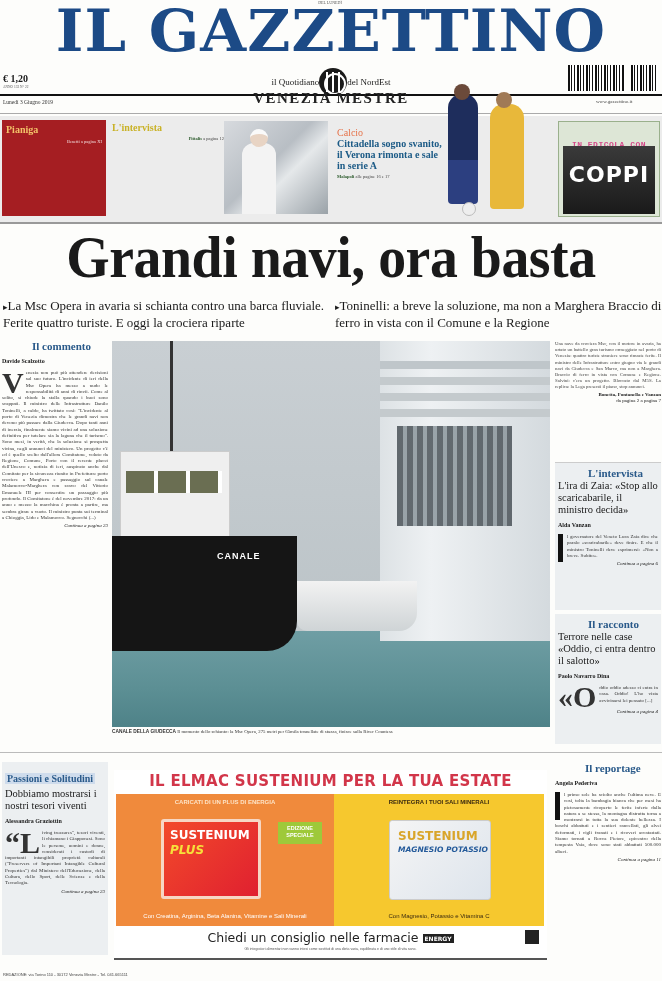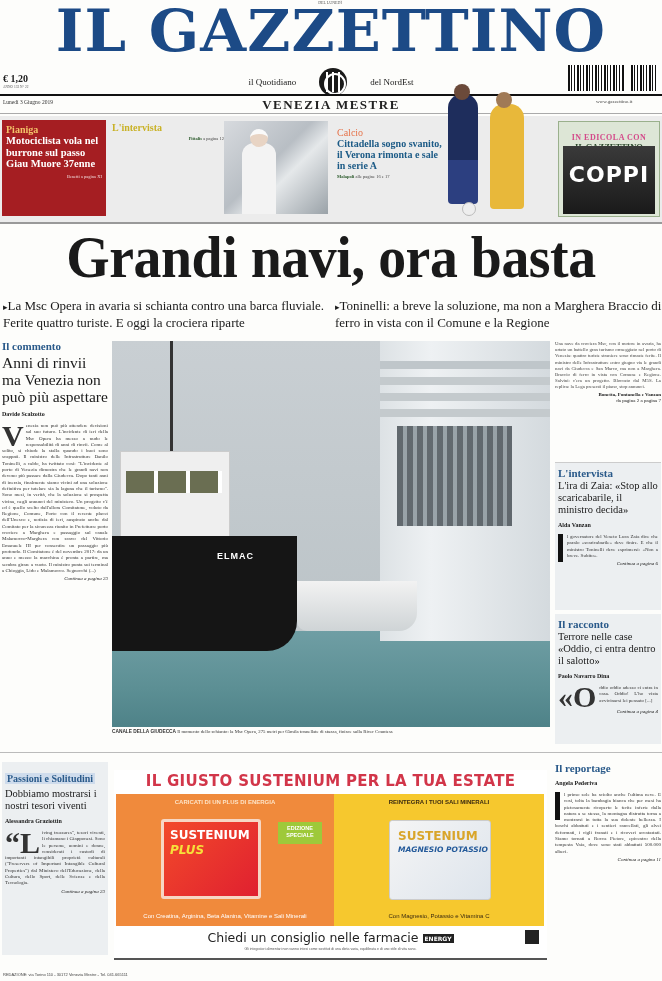--- a/index.html
+++ b/index.html
@@ -4,29 +4,29 @@
 <style>
   * { box-sizing: border-box; margin: 0; padding: 0; }
   body { width: 662px; height: 981px; background: #fdfdfb; font-family: "Liberation Serif", serif; color: #1a1a1a; position: relative; overflow: hidden; }
   .abs { position: absolute; }
 
   
   .top-strip { left: 200px; top: 0; width: 260px; height: 4px; font-size: 4px; text-align: center; color: #555; }
   .masthead { left: 0; top: 2px; width: 662px; text-align: center; font-family: "DejaVu Serif", serif; font-weight: bold; font-size: 58px; letter-spacing: 1px; color: #1c4a86; line-height: 58px; transform: scaleX(1.02); }
   .price { left: 3px; top: 73px; font-size: 10px; font-weight: bold; }
   .price-sub { left: 3px; top: 85px; font-size: 3.5px; color: #555; }
-  .tagline { left: 0; top: 68px; width: 662px; display:flex; justify-content:center; align-items:center; gap: 23px; font-size: 9px; }
+  .tagline { left: 0; top: 68px; width: 662px; display:flex; justify-content:center; align-items:center; gap: 0; font-size: 9px; }
   .logo-circle { width: 28px; height: 28px; border-radius: 50%; background: #1a1a1a; position: relative; }
   .logo-circle::before { content:""; position:absolute; left:5px; top:5px; width:18px; height:18px; border-radius:50%; border:2px solid #fff; }
   .logo-circle::after { content:""; position:absolute; left:13px; top:4px; width:2px; height:20px; background:#fff; box-shadow: -6px 0 0 -0px #fff, 6px 0 0 #fff; }
   .barcode { left: 568px; top: 65px; width: 90px; height: 26px; background: repeating-linear-gradient(90deg,#111 0 2px,#fff 2px 3px,#111 3px 4px,#fff 4px 6px,#111 6px 7px,#fff 7px 9px); }
   .barcode-gap { left: 625px; top: 65px; width: 6px; height: 26px; background:#fdfdfb; }
   .rule-top { left: 0; top: 94px; width: 662px; height: 2px; background: #111; }
   .dateline { left: 3px; top: 99px; font-size: 5.5px; color: #333; }
-  .edition { left: 0; top: 97px; width: 662px; text-align: center; font-size: 13px; letter-spacing: 1.5px; font-weight: bold; color: #222; }
+  .edition { left: 0; top: 90px; width: 662px; text-align: center; font-size: 15px; letter-spacing: 1.5px; font-weight: bold; color: #222; }
   .website { left: 596px; top: 99px; font-size: 5px; color: #444; }
   .rule-mid { left: 0; top: 113px; width: 662px; height: 1px; background: #aaa; }
 
   
   .band { left: 0; top: 116px; width: 662px; height: 106px; background: #ececec; }
   .teaser-red { left: 2px; top: 120px; width: 104px; height: 96px; background: #a51e22; padding: 4px; color: #fff; }
   .teaser-red .kicker { color: #f3c36a; font-size: 10px; font-weight: bold; }
   .teaser-red .head { font-size: 10.5px; font-weight: bold; line-height: 11.5px; }
   .teaser-red .ref { font-size: 4.5px; text-align: right; margin-top: 4px; color: #f1d9d9; }
   .teaser-int { left: 112px; top: 122px; width: 112px; }
@@ -40,35 +40,35 @@
   .teaser-calcio { left: 337px; top: 127px; width: 110px; }
   .kicker-orange { color: #e6734a; font-size: 10px; font-weight: normal; }
   .head-blue { color: #1b5a86; font-size: 10px; font-weight: bold; line-height: 11px; }
   .players { left: 440px; top: 84px; width: 118px; height: 138px; }
   .player1 { position:absolute; left:8px; top:10px; width:30px; height:110px; background: linear-gradient(#1e2d5c 0 60%, #2c3f80 60% 100%); border-radius: 14px 14px 4px 4px; }
   .player1h { position:absolute; left:14px; top:0; width:16px; height:16px; border-radius:50%; background:#6b4a3a; }
   .player2 { position:absolute; left:50px; top:20px; width:34px; height:105px; background:#e8b83a; border-radius: 14px 14px 4px 4px; }
   .player2h { position:absolute; left:56px; top:8px; width:16px; height:16px; border-radius:50%; background:#a07a56; }
   .ball { position:absolute; left:22px; top:118px; width:14px; height:14px; border-radius:50%; background:#eee; border:1px solid #bbb; }
   .edicola { left: 558px; top: 121px; width: 102px; height: 96px; background: #dde6d6; border: 1px solid #9ab08c; }
-  .edicola .t1 { font-family: Liberation Serif, serif; font-size: 8px; font-weight: bold; color: #d44a8a; text-align: center; letter-spacing: 0.5px; margin-top: 11px; }
+  .edicola .t1 { font-family: Liberation Mono, monospace; font-size: 8px; font-weight: bold; color: #d44a8a; text-align: center; letter-spacing: 0.5px; margin-top: 18px; }
   .edicola .t2 { font-size: 8.5px; font-weight: bold; color: #2e4a2e; text-align: center; }
   .edicola .pic { position:absolute; left:4px; top:24px; width:92px; height:68px; background: linear-gradient(#3a3a3a,#1a1a1a); }
   .edicola .coppi { position:absolute; left:0; top:40px; width:100px; text-align:center; font-family: "DejaVu Sans", sans-serif; font-weight:bold; font-size:22px; color:#fff; letter-spacing:1px; }
   .rule-band { left: 0; top: 222px; width: 662px; height: 2px; background: #999; }
 
   
   .headline { left: 0; top: 222px; width: 662px; text-align: center; font-size: 60px; line-height: 70px; font-weight: bold; letter-spacing: -0.5px; transform: scaleX(0.93); transform-origin: center; }
   .sub-left { left: 3px; top: 298px; width: 326px; font-size: 13px; line-height: 16px; }
   .sub-right { left: 335px; top: 298px; width: 327px; font-size: 13px; line-height: 16px; }
   .arrow { font-size: 9px; }
 
   
   .col-left { left: 2px; top: 340px; width: 106px; }
-  .kicker-blue { color: #2a5a8a; font-size: 11px; font-weight: bold; }
+  .kicker-blue { color: #2a5a8a; font-size: 11px; font-weight: bold; margin-left: 30px; }
   .comment-head { font-size: 15.5px; line-height: 17px; margin-top: 2px; }
   .byline { font-size: 6px; font-weight: bold; margin: 6px 0 6px; }
   .bodytext { font-size: 5px; line-height: 6.3px; text-align: justify; color: #333; }
   .dropcap { float: left; font-size: 30px; line-height: 24px; font-weight: bold; margin-right: 2px; margin-top: 1px; }
   .cont { font-size: 5px; text-align: right; font-style: italic; margin-top: 2px; }
 
   
   .main-photo { left: 112px; top: 341px; width: 438px; height: 386px; background: #c2c9cc; overflow: hidden; }
   .sky { position:absolute; left:0; top:0; width:438px; height:280px; background: linear-gradient(#c9cfd3,#bcc4c8); }
   .water { position:absolute; left:0; top:290px; width:438px; height:96px; background: linear-gradient(#6f9ea4,#5c8f94 60%,#4e8288); }
@@ -138,21 +138,20 @@
 <div class="abs barcode-gap"></div>
 <div class="abs rule-top"></div>
 <div class="abs dateline">Lunedì 3 Giugno 2019</div>
 <div class="abs edition">VENEZIA MESTRE</div>
 <div class="abs website">www.gazzettino.it</div>
 <div class="abs rule-mid"></div>
 
 <div class="abs band"></div>
 <div class="abs teaser-red">
   <div class="kicker">Pianiga</div>
-  <div class="head">Motociclista vola nel burrone sul passo Giau Muore 37enne</div>
   <div class="ref">Benetti a pagina XI</div>
 </div>
 <div class="abs teaser-int">
   <div class="kicker-yellow">L'intervista</div>
   <div class="ref-small"><b>Pittalis</b> <span>a pagina 12</span></div>
 </div>
 <div class="abs photo-chef">
   <div class="chef-body"></div>
   <div class="chef-head"></div>
 </div>
@@ -175,38 +174,37 @@
   <div class="coppi">COPPI</div>
 </div>
 <div class="abs rule-band"></div>
 
 <div class="abs headline">Grandi navi, ora basta</div>
 <div class="abs sub-left"><span class="arrow">▸</span><span>La Msc Opera in avaria si schianta contro una barca fluviale. Ferite quattro turiste. E oggi la crociera riparte</span></div>
 <div class="abs sub-right"><span class="arrow">▸</span><span>Toninelli: a breve la soluzione, ma non a Marghera Braccio di ferro in vista con il Comune e la Regione</span></div>
 
 <div class="abs col-left">
   <div class="kicker-blue">Il commento</div>
-  <div class="comment-head">Anni di rinvii ma Venezia non può più aspettare</div>
   <div class="byline">Davide Scalzotto</div>
   <div class="bodytext"><span class="dropcap">V</span><span>enezia non può più attendere decisioni sul suo futuro. L'incidente di ieri della Msc Opera ha messo a nudo le responsabilità di anni di rinvii. Come al solito, si chiude la stalla quando i buoi sono scappati. Il ministro delle Infrastrutture Danilo Toninelli, a caldo, ha twittato così: "L'incidente al porto di Venezia dimostra che le grandi navi non devono più passare dalla Giudecca. Dopo tanti anni di inerzia, finalmente siamo vicini ad una soluzione definitiva per tutelare sia la laguna che il turismo". Sono mesi, in verità, che la soluzione si prospetta vicina, negli annunci del ministero. Un progetto c'è ed è quello scelto dall'allora Comitatone, voluto da Regione, Comune, Porto con il recente placet dell'Unesco e, notizia di ieri, auspicato anche dal Comitato per la sicurezza riunito in Prefettura: porto crociere a Marghera e passaggio sul canale Malamocco-Marghera con scavo del Vittorio Emanuele III per consentire un passaggio più profondo. Il Comitatone è del novembre 2017: da un anno e mezzo la macchina è pronta a partire, ma sembra girare a vuoto. Il ministro punta sui terminal a Chioggia, Lido e Malamocco. Segnocchi (...)</span></div>
   <div class="cont">Continua a pagina 23</div>
 </div>
 
 <div class="abs main-photo">
   <div class="sky"></div>
   <div class="water"></div>
   <div class="cruise"></div>
   <div class="cruise-deck"></div>
   <div class="cruise-win"></div>
   <div class="boat"></div>
   <div class="tug-mast"></div>
   <div class="tug-cabin"></div>
   <div class="tug-win"></div>
   <div class="tug-hull"></div>
-  <div class="tug-name">ELMAC</div>
+  <div class="tug-name">CANALE</div>
 </div>
 <div class="abs caption"><b>CANALE DELLA GIUDECCA</b> <span>Il momento dello schianto: la Msc Opera, 275 metri per 65mila tonnellate di stazza, finisce sulla River Countess</span></div>
 
 <div class="abs col-right">
   <div class="rbody">Una nave da crociera Msc, con il motore in avaria, ha urtato un battello gran turismo ormeggiato nel porto di Venezia: quattro turiste straniere sono rimaste ferite. Il ministro delle Infrastrutture entro giugno via le grandi navi da Giudecca e San Marco, ma non a Marghera. Braccio di ferro in vista con Comune e Regione. Salvini: c'era un progetto. Bloccato dal M5S. La replica: la Lega presenti il piano, stop annunci.</div>
   <div class="rref" style="font-weight:bold">Bonetta, Fontanella e Vanzan</div>
   <div class="rref">da pagina 2 a pagina 7</div>
 </div>
 <div class="abs rbox">
   <div class="kicker-blue">L'intervista</div>
@@ -227,21 +225,21 @@
 
 <div class="abs bot-left">
   <span class="kicker-blue-bg">Passioni e Solitudini</span>
   <div class="bot-head">Dobbiamo mostrarsi i nostri tesori viventi</div>
   <div class="byline">Alessandra Graziottin</div>
   <div class="bodytext"><span class="dropcap">“<span>L</span></span><span>iving treasures", tesori viventi, li chiamano i Giapponesi. Sono le persone, uomini e donne, considerati i custodi di importanti intangibili proprietà culturali ("Preservers of Important Intangible Cultural Properties") dal Ministero dell'Educazione, della Cultura, dello Sport, delle Scienze e della Tecnologia.</span></div>
   <div class="cont">Continua a pagina 23</div>
 </div>
 
 <div class="abs ad">
-  <div class="ad-title">IL GIUSTO SUSTENIUM PER LA TUA ESTATE</div>
+  <div class="ad-title">IL ELMAC SUSTENIUM PER LA TUA ESTATE</div>
   <div class="ad-left">
     <div class="ad-sub" style="color:#fde3c6">CARICATI DI UN PLUS DI ENERGIA</div>
     <div class="ad-box1">
       <div class="bn">SUSTENIUM</div>
       <div class="pl">PLUS</div>
     </div>
     <div class="ad-badge">EDIZIONE SPECIALE</div>
     <div class="ad-foot" style="color:#fff">Con Creatina, Arginina, Beta Alanina, Vitamine e Sali Minerali</div>
   </div>
   <div class="ad-right">

